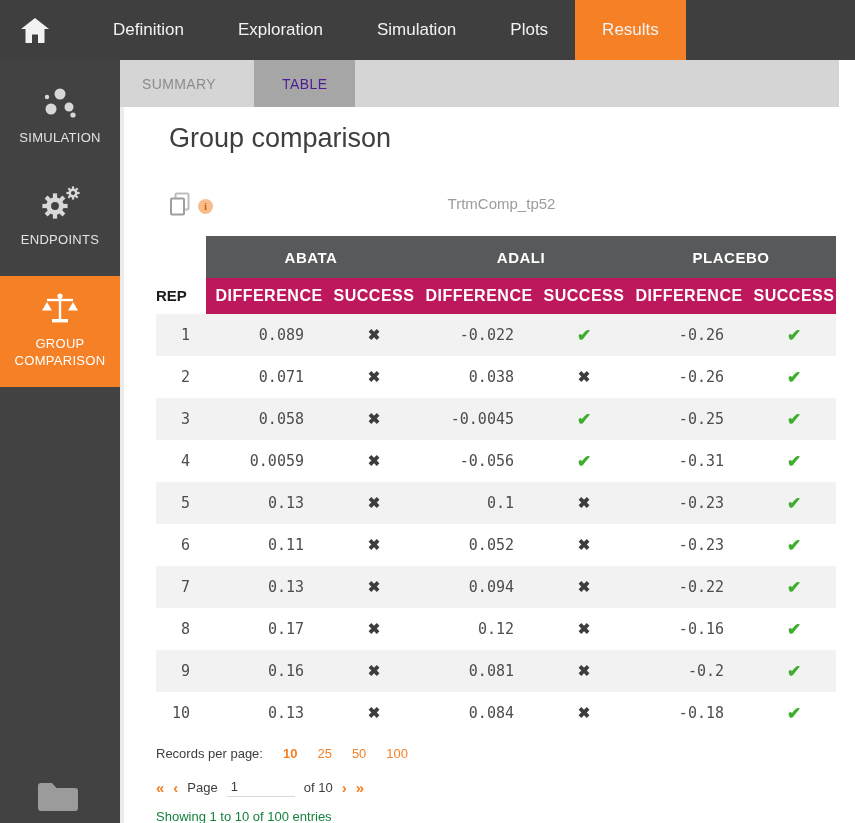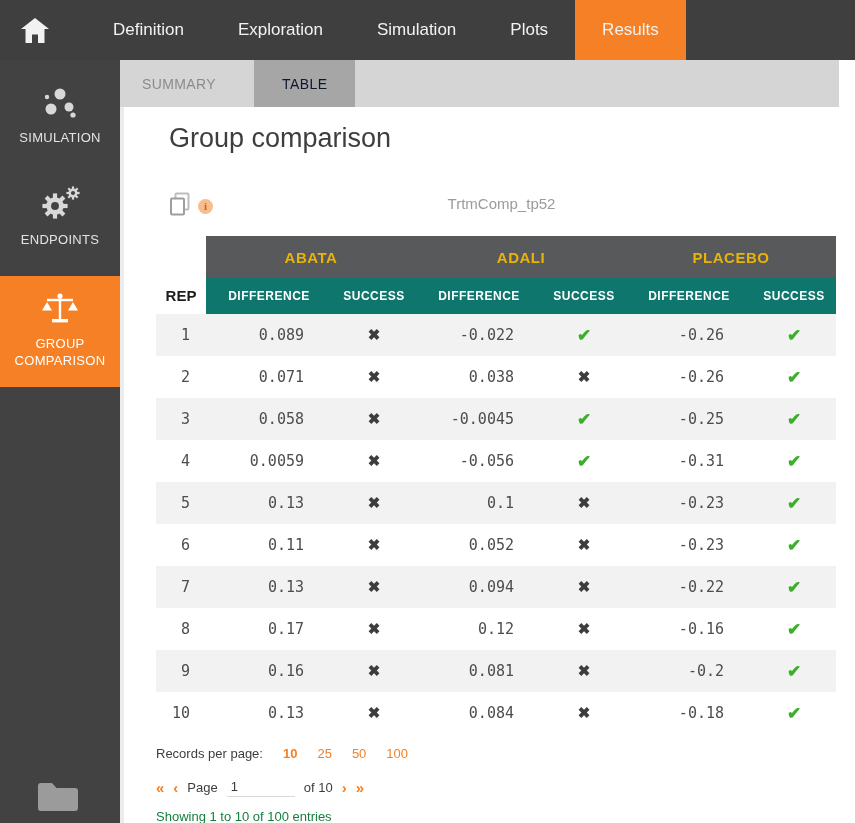--- a/index.html
+++ b/index.html
@@ -32,21 +32,21 @@
   .side-item + .side-item { margin-top:18px; }
   .side-item.active { background:var(--accent); color:#fff; padding:16px 8px 18px; }
   .folder-btn { position:absolute; bottom:6px; left:36px; cursor:pointer; }
   
   .content { position:absolute; top:60px; left:104px; width:735px; height:763px; background:#ececec; }
   .tabstrip { height:47px; background:#d5d5d5; display:flex; align-items:stretch; padding-left:10px; }
   .tab {
     display:flex; align-items:center; padding:0 28px; font-size:14px;
     color:#8b8b8b; letter-spacing:.4px; cursor:pointer; margin-right:10px;
   }
-  .tab.active { background:#a6a6a6; color:#0f172a; }
+  .tab.active { background:#a6a6a6; color:#4c1d95; }
   .card { position:absolute; top:47px; left:20px; width:715px; height:716px; background:#fff; }
   .page-title { font-size:27px; font-weight:400; color:#3e3e3e; margin:16px 0 0 45px; }
   
   .meta-row { position:relative; height:26px; margin:38px 5px 0 45px; }
   .meta-icons { display:flex; align-items:center; gap:7px; }
   .copy-btn { cursor:pointer; display:inline-block; }
   .info-btn {
     display:inline-block; width:15px; height:15px; border-radius:50%;
     background:#f7bd8c; color:#d95f0e; font-family:"Liberation Serif", serif;
     font-weight:bold; font-size:11px; line-height:15px; text-align:center; cursor:pointer;
@@ -56,28 +56,28 @@
     color:#9b9b9b; font-size:15px;
   }
   
   table.results {
     border-collapse:collapse; table-layout:fixed;
     margin:18px 0 0 32px; width:680px;
   }
   col.c-rep { width:50px; } col.c-diff { width:126px; } col.c-succ { width:84px; }
   th.rep-h {
     background:#fff; color:#1d1d1d; font-size:15px; font-weight:bold;
-    vertical-align:bottom; text-align:center; padding-bottom:10px;
+    vertical-align:bottom; text-align:left; padding-bottom:10px;
   }
   th.grp {
-    background:#58595b; color:#eab308; font-size:15px; font-weight:bold;
+    background:#58595b; color:#ffffff; font-size:15px; font-weight:bold;
     height:42px; letter-spacing:.5px; text-align:center;
   }
   th.sub {
-    background:#0f766e; color:#fff; font-size:12px; font-weight:bold;
+    background:#be185d; color:#fff; font-size:16px; font-weight:bold;
     height:36px; letter-spacing:.5px; text-align:center;
   }
   tbody td { height:42px; font-size:15px; }
   tbody tr:nth-child(odd) td { background:#f2f2f2; }
   td.rep, td.diff { font-family:"DejaVu Sans Mono", monospace; color:#4d4d4d; text-align:right; }
   td.rep { padding-right:16px; }
   td.diff { padding-right:28px; }
   td.succ { text-align:center; }
   td.succ.yes { color:var(--check); font-size:17px; font-weight:bold; }
   td.succ.no  { color:var(--cross); font-size:15px; font-weight:bold; }

